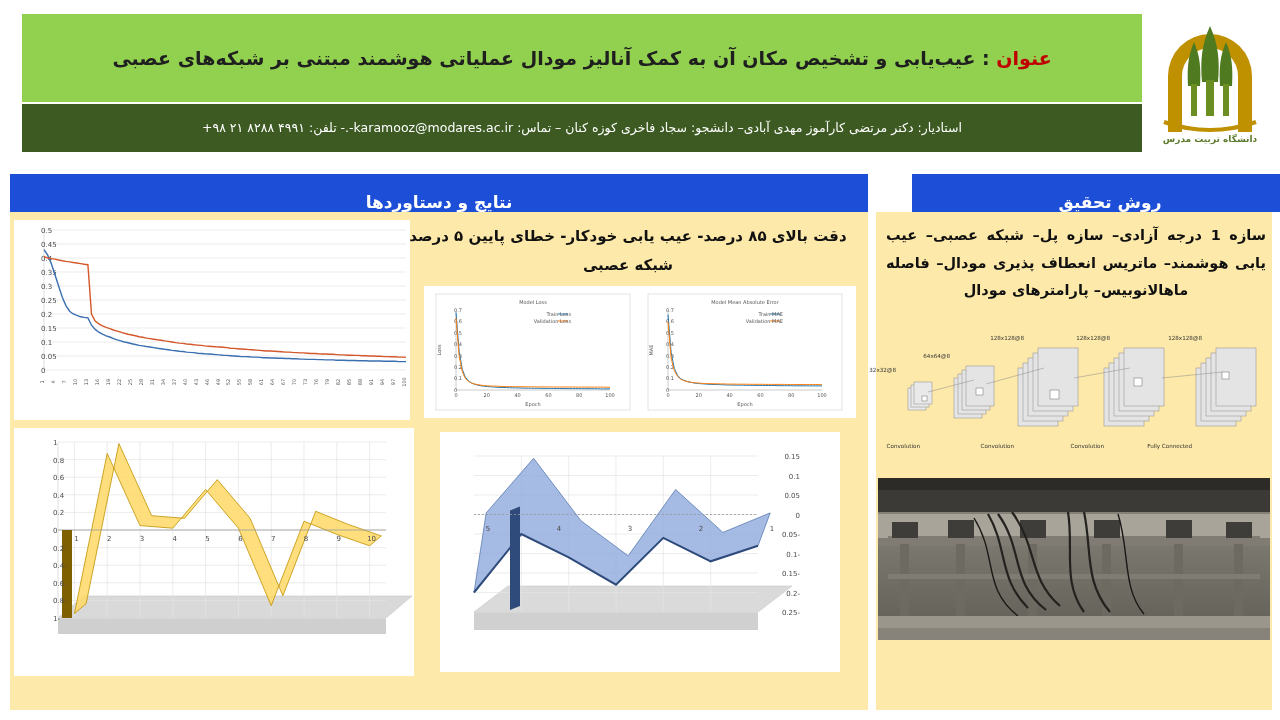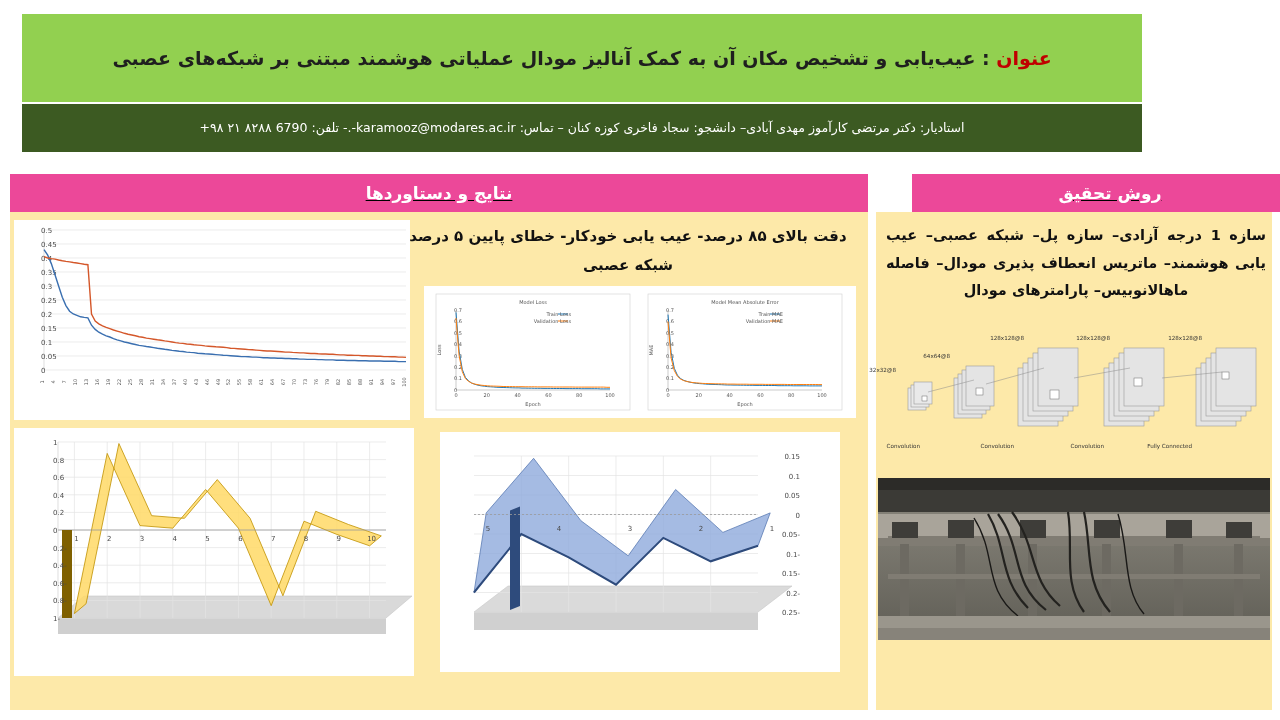--- a/index.html
+++ b/index.html
@@ -41,22 +41,22 @@
   }
   .logo svg { display: block; }
   .logo-caption {
     position: absolute; left: 0; top: 124px; width: 120px;
     text-align: center; font-size: 9px; color: #5B7A2A; direction: rtl;
     font-weight: bold;
   }
 
   
   .section-bar {
-    position: absolute; background: #ec4899;
-    display: flex; align-items: center; justify-content: center; text-decoration: underline;
+    position: absolute; background: #1d4ed8;
+    display: flex; align-items: flex-end; justify-content: center;
   }
   .section-bar span {
     color: #ffffff; font-weight: bold; font-size: 17px; direction: rtl;
   }
 
   #results-bar { left: 10px; top: 174px; width: 858px; height: 38px; }
   #method-bar  { left: 912px; top: 174px; width: 396px; height: 38px; }
 
   .panel { position: absolute; background: #FDE9A9; }
   #results-panel { left: 10px; top: 212px; width: 858px; height: 498px; }
@@ -105,23 +105,40 @@
 
 <div class="poster">
 
   <div class="title-banner">
     <div class="title-text">
       <span class="red">عنوان</span><span> : </span><span>عیب‌یابی و تشخیص مکان آن به کمک آنالیز مودال عملیاتی هوشمند مبتنی بر شبکه‌های عصبی</span>
     </div>
   </div>
 
   <div class="authors-banner">
-    <div class="authors-text">استادیار: دکتر مرتضی کارآموز مهدی آبادی– دانشجو: سجاد فاخری کوزه کنان  –  تماس: karamooz@modares.ac.ir-.- تلفن: 6790 ۸۲۸۸ ۲۱ ۹۸+</div>
-  </div>
-
+    <div class="authors-text">استادیار: دکتر مرتضی کارآموز مهدی آبادی– دانشجو: سجاد فاخری کوزه کنان  –  تماس: karamooz@modares.ac.ir-.- تلفن: ۴۹۹۱ ۸۲۸۸ ۲۱ ۹۸+</div>
+  </div>
+
+  <div class="logo">
+    <svg width="120" height="125" viewBox="0 0 120 125">
+
+      <path d="M18 122 L18 66 A42 42 0 0 1 102 66 L102 122 L88 122 L88 66 A28 28 0 0 0 32 66 L32 122 Z" fill="#BF9000"></path>
+
+      <g fill="#4F7A1F">
+        <path d="M60 16 C52 34 50 50 52 72 L68 72 C70 50 68 34 60 16 Z"></path>
+        <path d="M44 32 C38 46 37 58 38 76 L50 76 C51 58 50 46 44 32 Z"></path>
+        <path d="M76 32 C70 46 69 58 70 76 L82 76 C83 58 82 46 76 32 Z"></path>
+      </g>
+      <rect x="56" y="70" width="8" height="36" fill="#6B8E23"></rect>
+      <rect x="41" y="74" width="6" height="32" fill="#6B8E23"></rect>
+      <rect x="73" y="74" width="6" height="32" fill="#6B8E23"></rect>
+      <path d="M14 112 Q60 128 106 112" stroke="#BF9000" stroke-width="4" fill="none"></path>
+    </svg>
+    <div class="logo-caption">دانشگاه تربیت مدرس</div>
+  </div>
 
   <div class="section-bar" id="results-bar">
     <span>نتایج و دستاوردها</span>
   </div>
   <div class="section-bar" id="method-bar">
     <span>روش تحقیق</span>
   </div>
 
   <div class="panel" id="results-panel"></div>
   <div class="panel" id="method-panel"></div>

